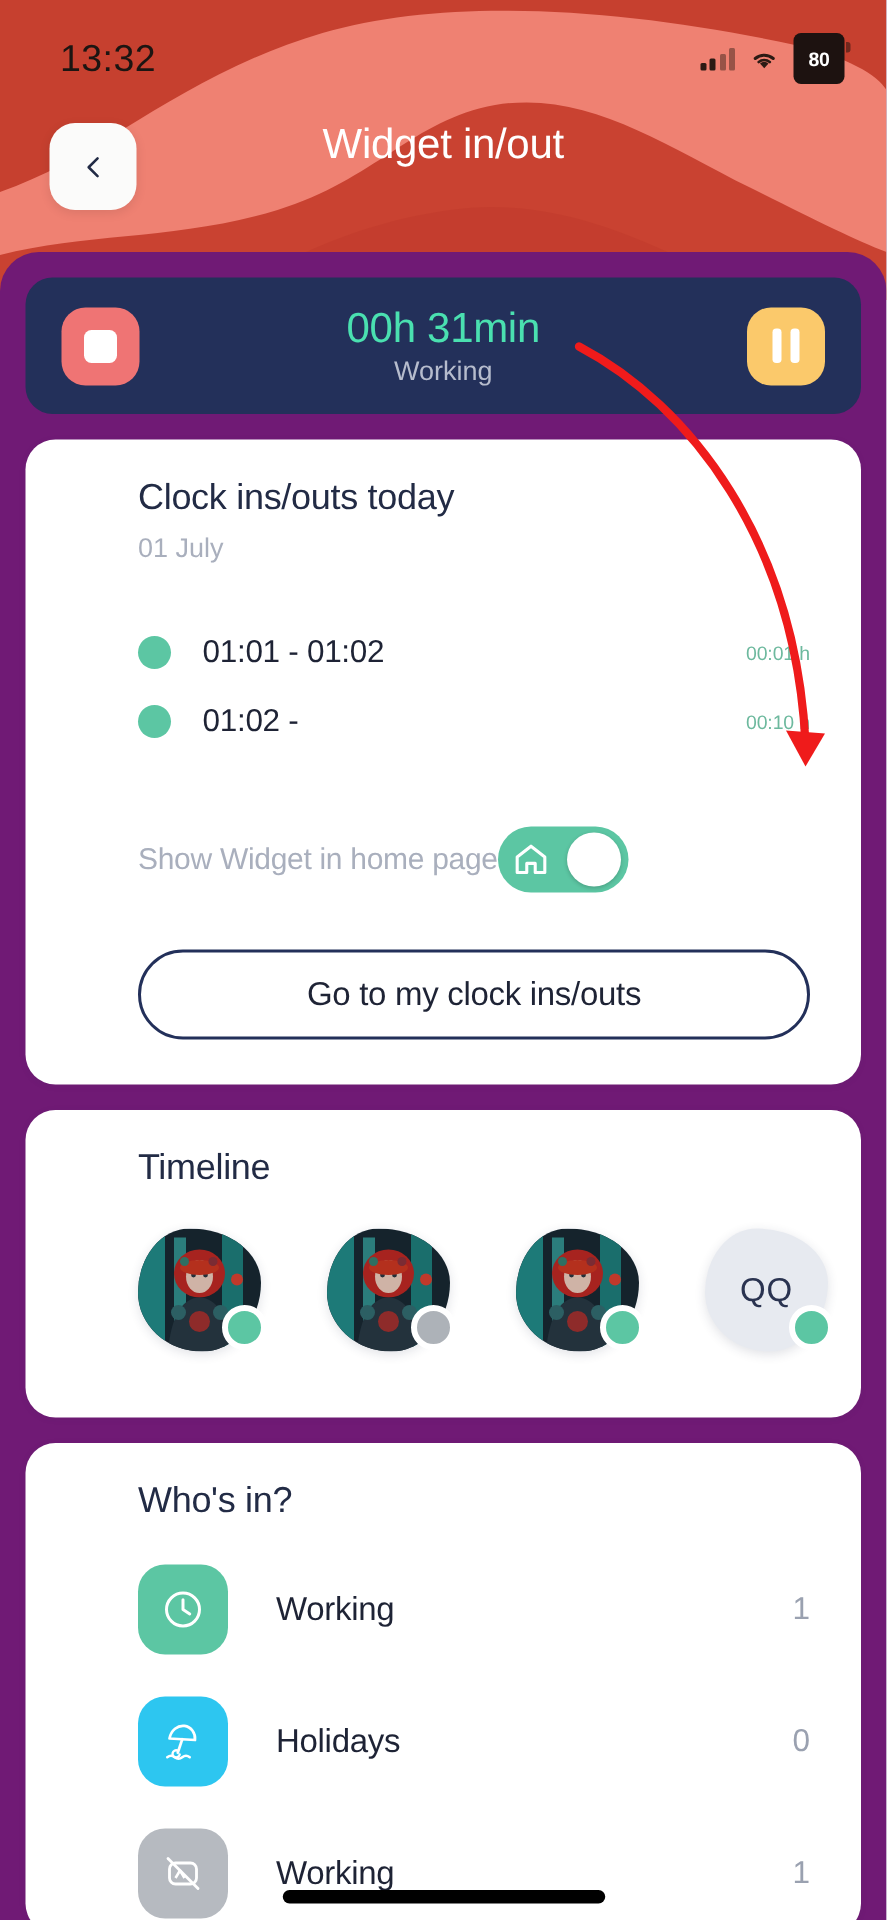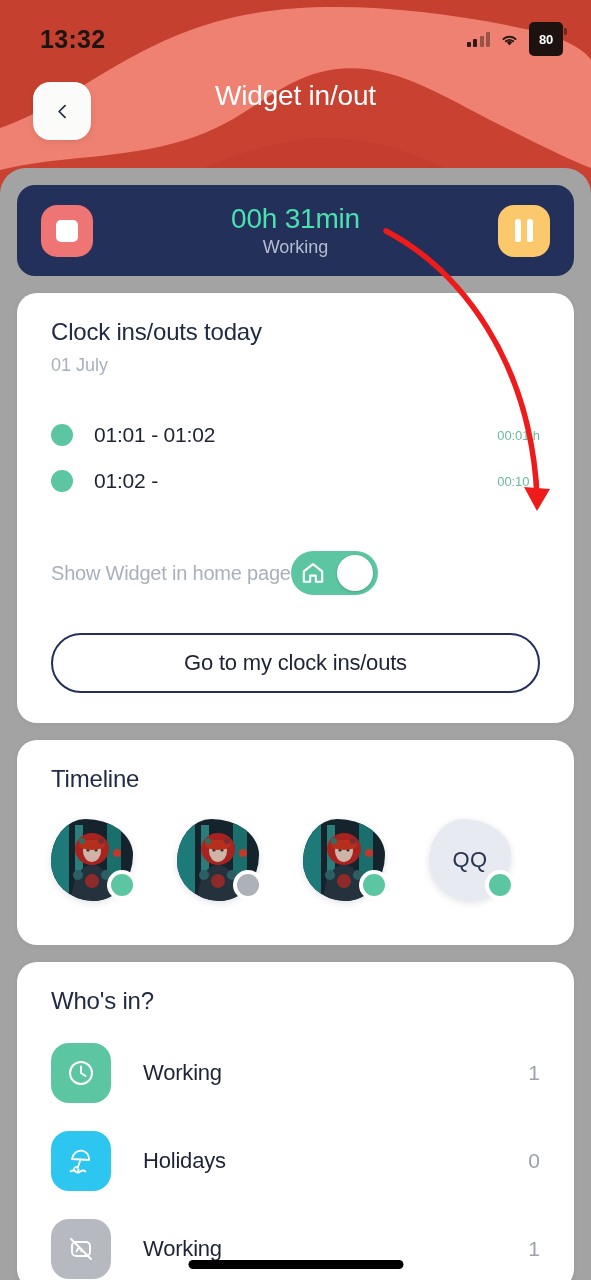--- a/index.html
+++ b/index.html
@@ -25,21 +25,21 @@
   }
   .blob-svg { position: absolute; top:0; left:0; width: 591px; height: 200px; }
 
   .statusbar {
     position: relative; z-index: 5;
     display: flex; align-items: center; justify-content: space-between;
     padding: 22px 28px 0 40px;
     height: 56px;
   }
   .clock-time {
-    font-size: 25px; font-weight: bold; color: #1c1512;
+    font-size: 25px; font-weight: normal; color: #1c1512;
     letter-spacing: 0.3px;
   }
   .status-right { display: flex; align-items: center; gap: 9px; }
   .sig { display: flex; align-items: flex-end; gap: 2.5px; height: 15px; }
   .sig i { display:block; width: 4px; background: #2c1a14; border-radius: 1px; }
   .sig i:nth-child(1){ height: 5px; }
   .sig i:nth-child(2){ height: 8px; }
   .sig i:nth-child(3){ height: 11px; opacity:.45; }
   .sig i:nth-child(4){ height: 15px; opacity:.45; }
   .wifi { width: 21px; height: 15px; }
@@ -72,21 +72,21 @@
   .page-title {
     position: absolute; left: 0; right: 0; top: 24px;
     text-align: center;
     font-size: 28px; color: #fff; letter-spacing: -0.2px;
   }
 
   
   .sheet {
     position: absolute; top: 168px; left: 0;
     width: 591px; height: 1112px;
-    background: #a3a3a3;
+    background: #701a75;
     border-radius: 26px 26px 0 0;
   }
   .card {
     background: #fff; border-radius: 20px;
     margin: 0 17px 17px 17px;
     box-shadow: 0 1px 5px rgba(40,50,80,.07);
   }
 
   
   .timer-card {
@@ -106,21 +106,21 @@
   .stop-btn { background: #ef7474; }
   .stop-glyph { width: 22px; height: 22px; background: #fff; border-radius: 5px; }
   .pause-btn { background: #fbc96b; }
   .pause-glyph { display:flex; gap:6px; }
   .pause-glyph i { display:block; width: 6px; height: 23px; background: #fff; border-radius: 2.5px; }
   .timer-mid { text-align: center; flex: 1; }
   .timer-value { font-size: 28px; color: #4ae0b0; letter-spacing: -0.2px; }
   .timer-status { font-size: 18px; color: #b6bccd; margin-top: 2px; }
 
   
-  .pad { padding: 25px 34px 30px 34px; }
+  .pad { padding: 25px 34px 30px 34px; margin-left: 41px; }
   .card-title { font-size: 24px; color: #222b45; letter-spacing: -0.2px; }
   .card-sub { font-size: 18px; color: #a9afbd; margin-top: 9px; }
 
   .entry-list { margin-top: 36px; }
   .entry {
     display: flex; align-items: center;
     height: 46px;
   }
   .dot {
     width: 22px; height: 22px; border-radius: 50%;

